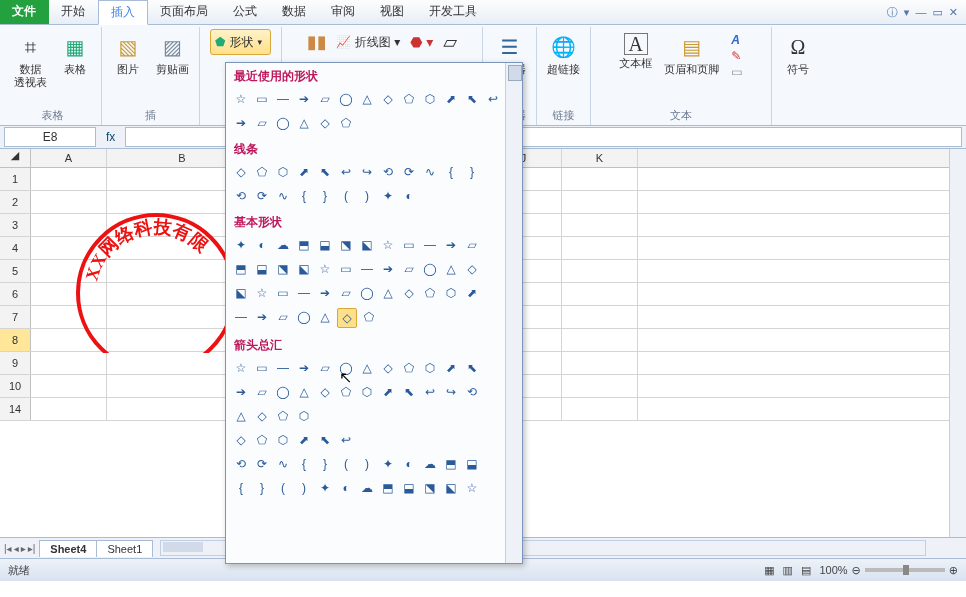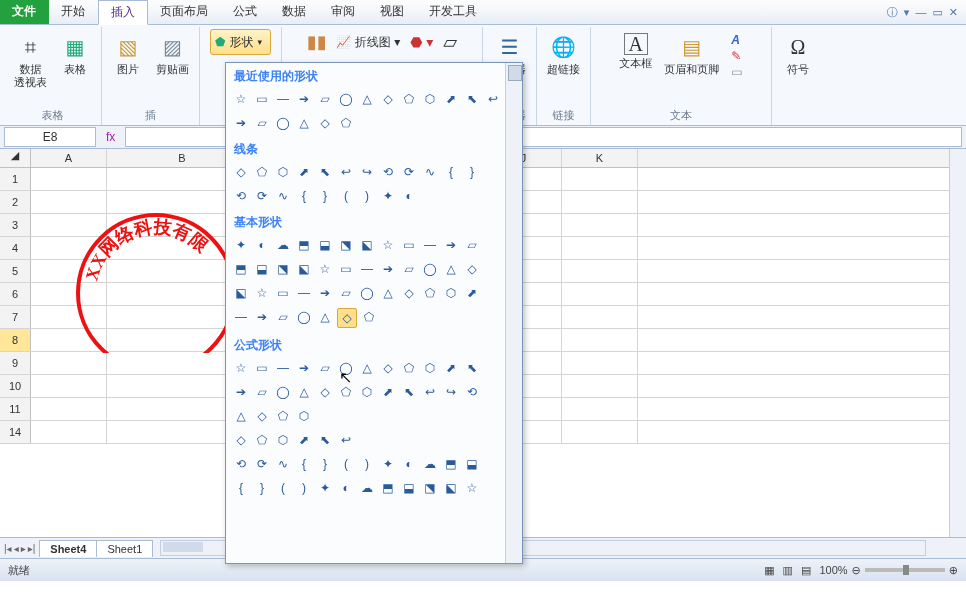--- a/index.html
+++ b/index.html
@@ -1,19 +1,19 @@
 <!DOCTYPE html>
 <html><head>
 <meta charset="utf-8">
 <style>
 html,body{margin:0;padding:0;font-family:"Microsoft YaHei","SimSun",sans-serif;font-size:12px;background:#fff;color:#333;overflow:hidden;width:966px;height:597px}
 .menubar{display:flex;height:24px;background:linear-gradient(#fdfdfd,#e8eef6);border-bottom:1px solid #a9bcd6}
 .tab{padding:3px 12px;cursor:pointer;border-right:1px solid transparent}
 .tab.file{background:#22a13e;color:#fff;font-weight:bold}
-.tab.active{background:#fff;border:1px solid #a9bcd6;border-bottom:1px solid #fff;margin-bottom:-1px;color:#4c1d95}
+.tab.active{background:#fff;border:1px solid #a9bcd6;border-bottom:1px solid #fff;margin-bottom:-1px;color:#3b82f6}
 .winctrl{margin-left:auto;display:flex;gap:6px;align-items:center;padding-right:8px;color:#5577aa}
 .winctrl span{font-size:11px;cursor:pointer}
 .ribbon{display:flex;height:98px;background:#f5f8fc;border-bottom:1px solid #a9bcd6;padding:2px 4px 0 4px;position:relative}
 .rgroup{border-right:1px solid #c8d6e8;padding:2px 10px 0 10px;display:flex;flex-direction:column;align-items:center;justify-content:space-between}
 .rgroup .icons{display:flex;gap:12px;align-items:flex-start;padding-top:4px}
 .ricon{display:flex;flex-direction:column;align-items:center;gap:2px;cursor:pointer;min-width:32px}
 .ricon .glyph{width:28px;height:28px;display:flex;align-items:center;justify-content:center;font-size:20px}
 .ricon .lbl{font-size:11px;line-height:13px;text-align:center;white-space:nowrap}
 .glabel{font-size:11px;color:#6a7a90;text-align:center;padding:2px 0;width:100%}
 .shapebtn{display:inline-flex;align-items:center;background:linear-gradient(#fff2c8,#ffe08a);border:1px solid #d6a93a;border-radius:3px;padding:2px 8px 2px 4px;gap:4px;cursor:pointer;font-size:12px;height:20px}
@@ -26,21 +26,21 @@
 .colcell{border-right:1px solid #d4d4d4;text-align:center;font-size:11px;font-family:Arial;color:#333;line-height:18px}
 .gridbody{position:relative}
 .row{display:flex;height:22px;border-bottom:1px solid #d4d4d4}
 .row .rowlbl{line-height:22px;border-bottom:0}
 .cell{border-right:1px solid #d4d4d4}
 .selrow .rowlbl{background:#ffe699}
 .stamp{position:absolute;left:76px;top:44px;width:160px;height:160px;pointer-events:none}
 .dropdown{position:absolute;left:225px;top:62px;width:296px;height:500px;background:#fbfcfe;border:1px solid #7a95b9;box-shadow:2px 2px 6px rgba(0,0,0,.25);z-index:50;overflow:hidden}
 .ddscroll{position:absolute;right:0;top:0;width:16px;height:100%;background:#eef2f8;border-left:1px solid #c0d0e4}
 .ddscroll .thumb{position:absolute;top:2px;left:2px;width:12px;height:14px;background:#d0dae8;border:1px solid #9ab}
-.catlabel{font-weight:bold;font-size:12px;padding:5px 8px 3px 8px;color:#3b82f6}
+.catlabel{font-weight:bold;font-size:12px;padding:5px 8px 3px 8px;color:#be185d}
 .shaperow{padding:2px 6px 4px 6px;display:flex;flex-wrap:wrap;gap:3px}
 .sh{width:18px;height:18px;display:inline-flex;align-items:center;justify-content:center;cursor:pointer;color:#2a5a9a}
 .sh.hl{background:#ffe08a;border:1px solid #d6a93a;border-radius:2px}
 .sheettabs{height:20px;display:flex;align-items:center;background:#eef2f8;border-top:1px solid #a9bcd6}
 .navarrows{display:flex;padding:0 4px;gap:2px}
 .navarrows span{font-size:10px;color:#666;cursor:pointer}
 .stab{padding:2px 10px;background:#fff;border:1px solid #a9bcd6;border-bottom:none;margin-right:-1px;font-size:11px}
 .stab.active{font-weight:bold}
 .hscroll{flex:1;margin:0 40px 0 8px;height:14px;background:#eef2f8;border:1px solid #c0d0e4;position:relative}
 .hscroll .th{position:absolute;left:2px;top:1px;width:40px;height:10px;background:#d0dae8}
@@ -163,21 +163,21 @@
           <div class="glyph" style="font-family:serif">Ω</div>
           <div class="lbl">符号</div>
         </div>
       </div>
     <div class="glabel">&nbsp;</div>
   </div>
 </div>
 
 <div class="namebar">
   <div class="namebox">E8</div>
-  <span style="padding:0 6px;color:#a21caf">fx</span>
+  <span style="padding:0 6px;color:#0c4a6e">fx</span>
   <div class="fxbar"></div>
 </div>
 
 <div class="sheet">
   <div class="colhdr">
     <div class="rowlbl">◢</div>
     <div id="colhdrs" style="display:flex">
         <div class="colcell" style="width: 75px;">A</div>
         <div class="colcell" style="width: 150px;">B</div>
         <div class="colcell" style="width: 75px;">G</div>
@@ -282,30 +282,20 @@
         <div class="rowlbl">10</div>
         <div class="cell" style="width: 75px;"></div>
         <div class="cell" style="width: 150px;"></div>
         <div class="cell" style="width: 75px;"></div>
         <div class="cell" style="width: 75px;"></div>
         <div class="cell" style="width: 75px;"></div>
         <div class="cell" style="width: 75px;"></div>
         <div class="cell" style="width: 75px;"></div>
       </div>
       <div class="row">
-        <div class="rowlbl">11</div>
-        <div class="cell" style="width: 75px;"></div>
-        <div class="cell" style="width: 150px;"></div>
-        <div class="cell" style="width: 75px;"></div>
-        <div class="cell" style="width: 75px;"></div>
-        <div class="cell" style="width: 75px;"></div>
-        <div class="cell" style="width: 75px;"></div>
-        <div class="cell" style="width: 75px;"></div>
-      </div>
-      <div class="row">
         <div class="rowlbl">14</div>
         <div class="cell" style="width: 75px;"></div>
         <div class="cell" style="width: 150px;"></div>
         <div class="cell" style="width: 75px;"></div>
         <div class="cell" style="width: 75px;"></div>
         <div class="cell" style="width: 75px;"></div>
         <div class="cell" style="width: 75px;"></div>
         <div class="cell" style="width: 75px;"></div>
       </div>
     </div>
@@ -418,21 +408,21 @@
       </div>
       <div class="shaperow">
         <span class="sh">—</span>
         <span class="sh">➔</span>
         <span class="sh">▱</span>
         <span class="sh">◯</span>
         <span class="sh">△</span>
         <span class="sh hl">◇</span>
         <span class="sh">⬠</span>
       </div>
-      <div class="catlabel">公式形状</div>
+      <div class="catlabel">箭头总汇</div>
       <div class="shaperow">
         <span class="sh">☆</span>
         <span class="sh">▭</span>
         <span class="sh">—</span>
         <span class="sh">➔</span>
         <span class="sh">▱</span>
         <span class="sh">◯</span>
         <span class="sh">△</span>
         <span class="sh">◇</span>
         <span class="sh">⬠</span>

